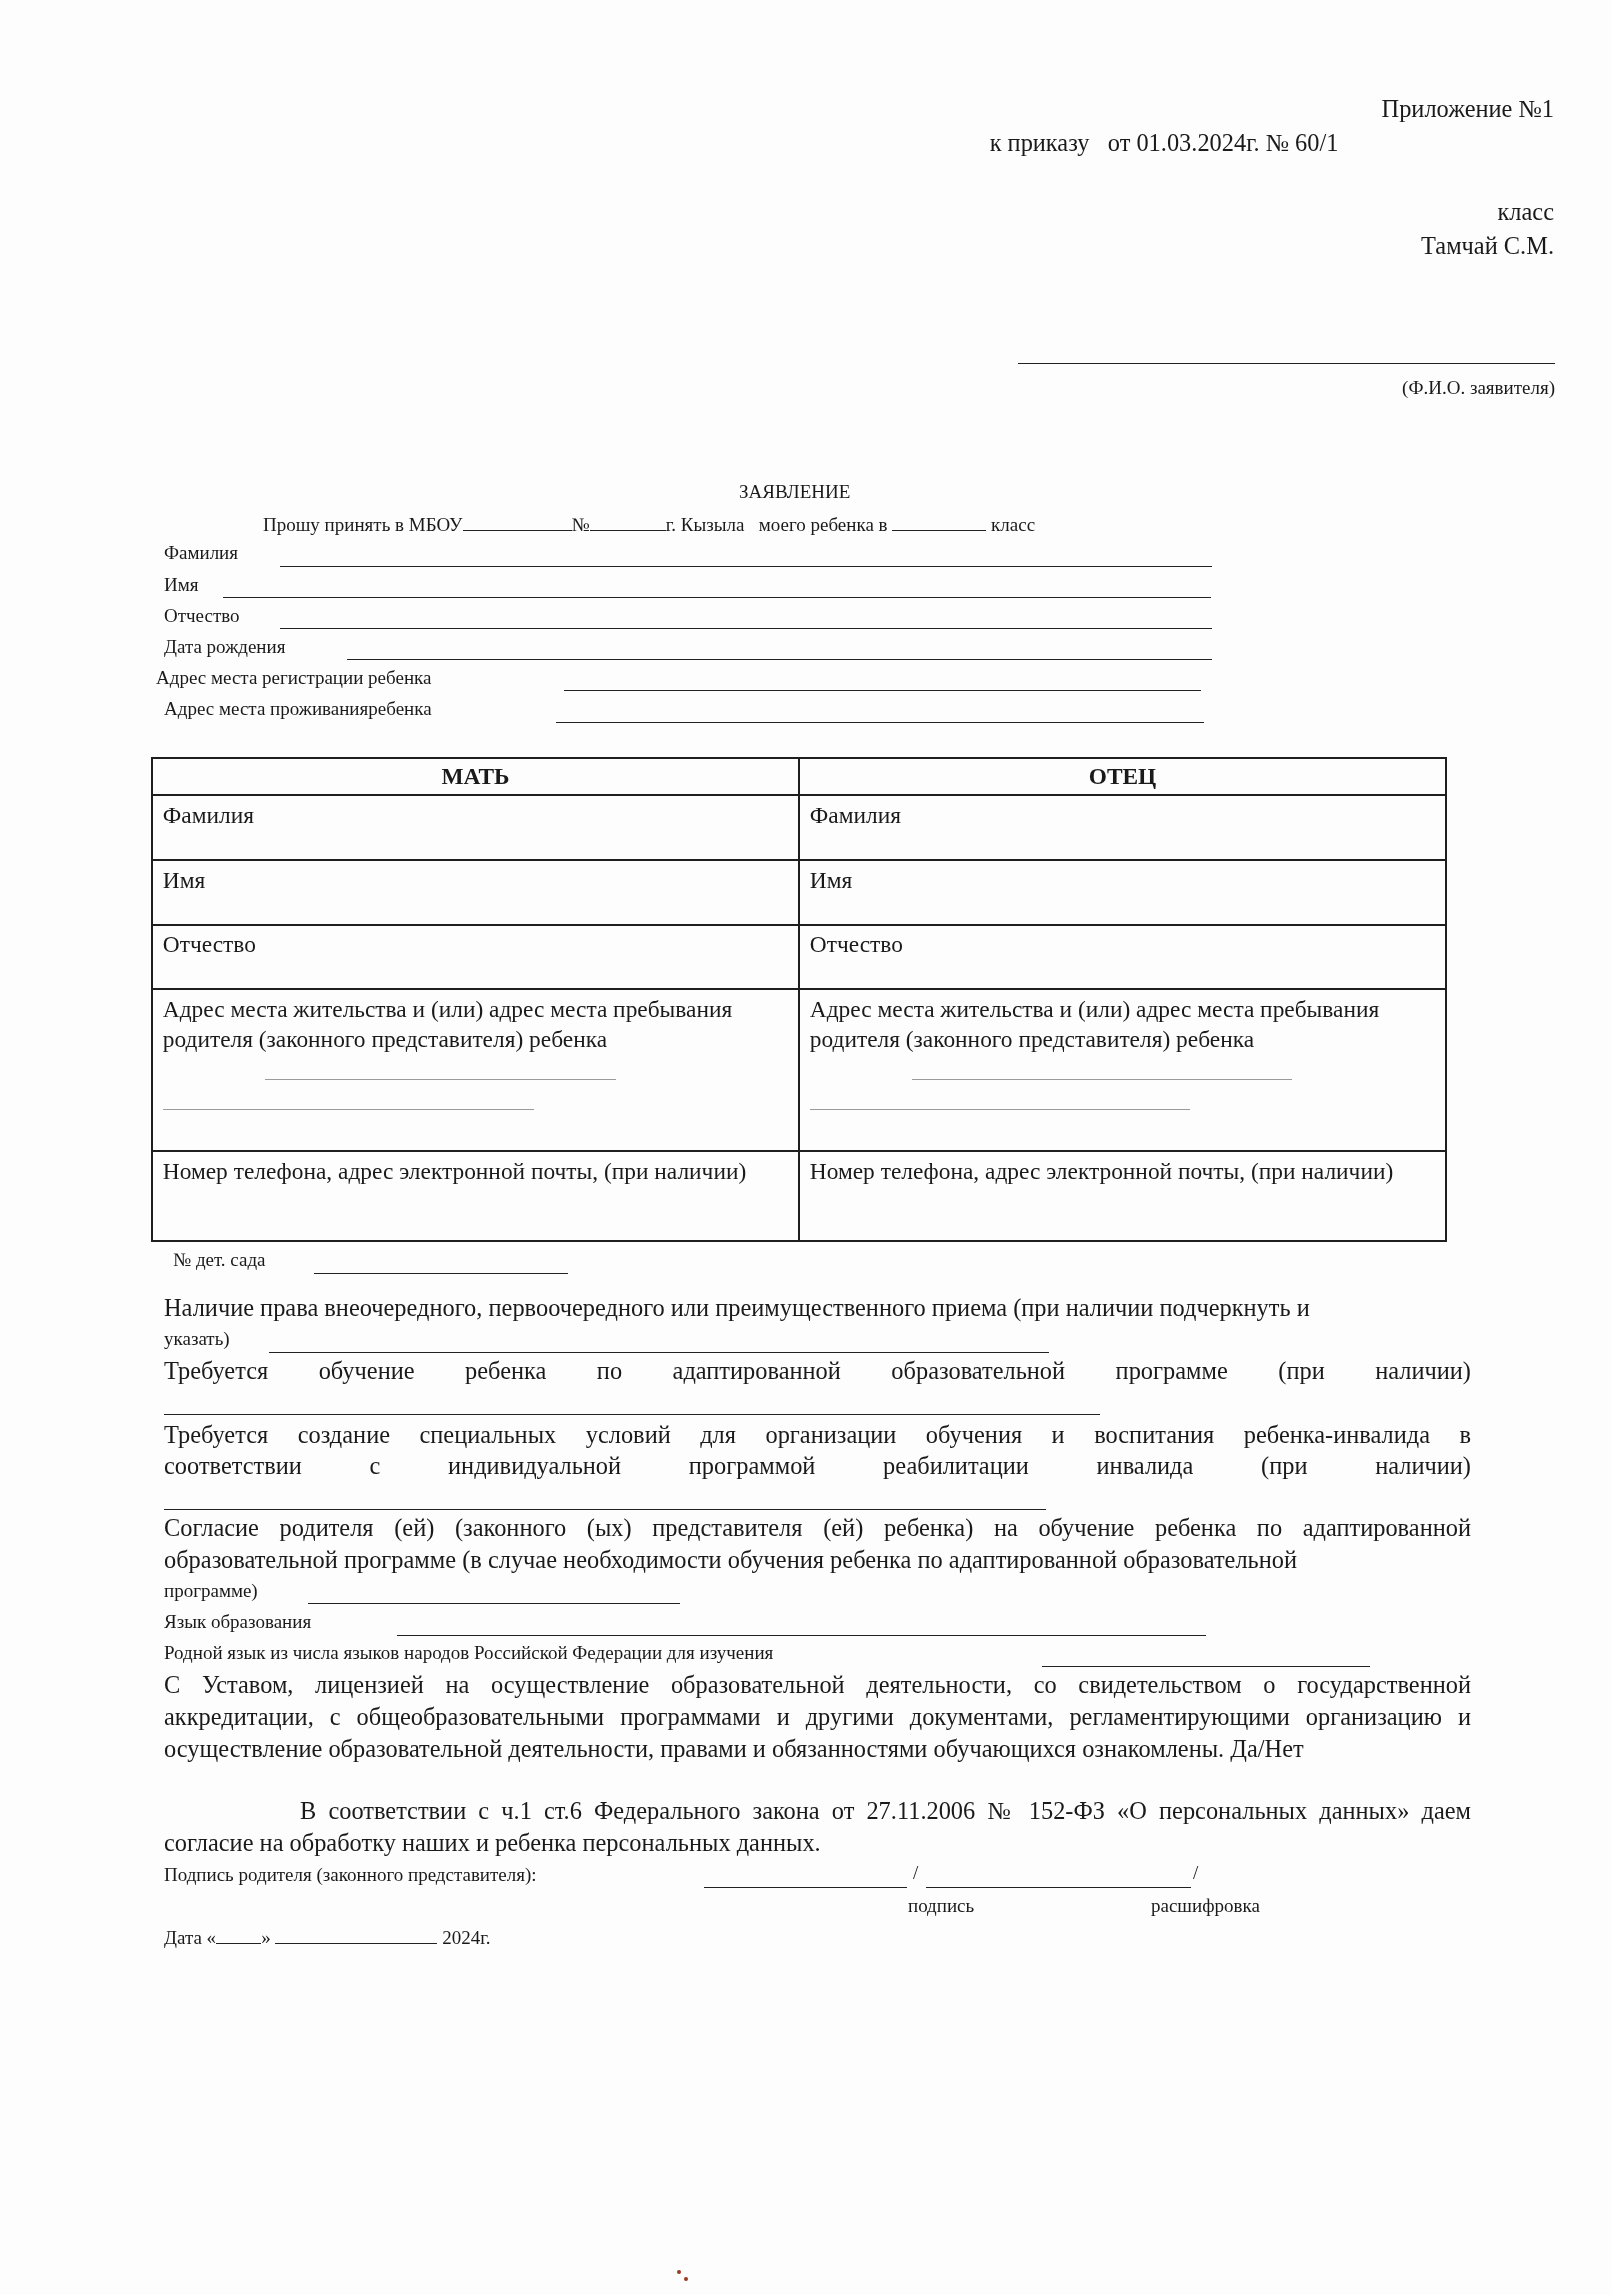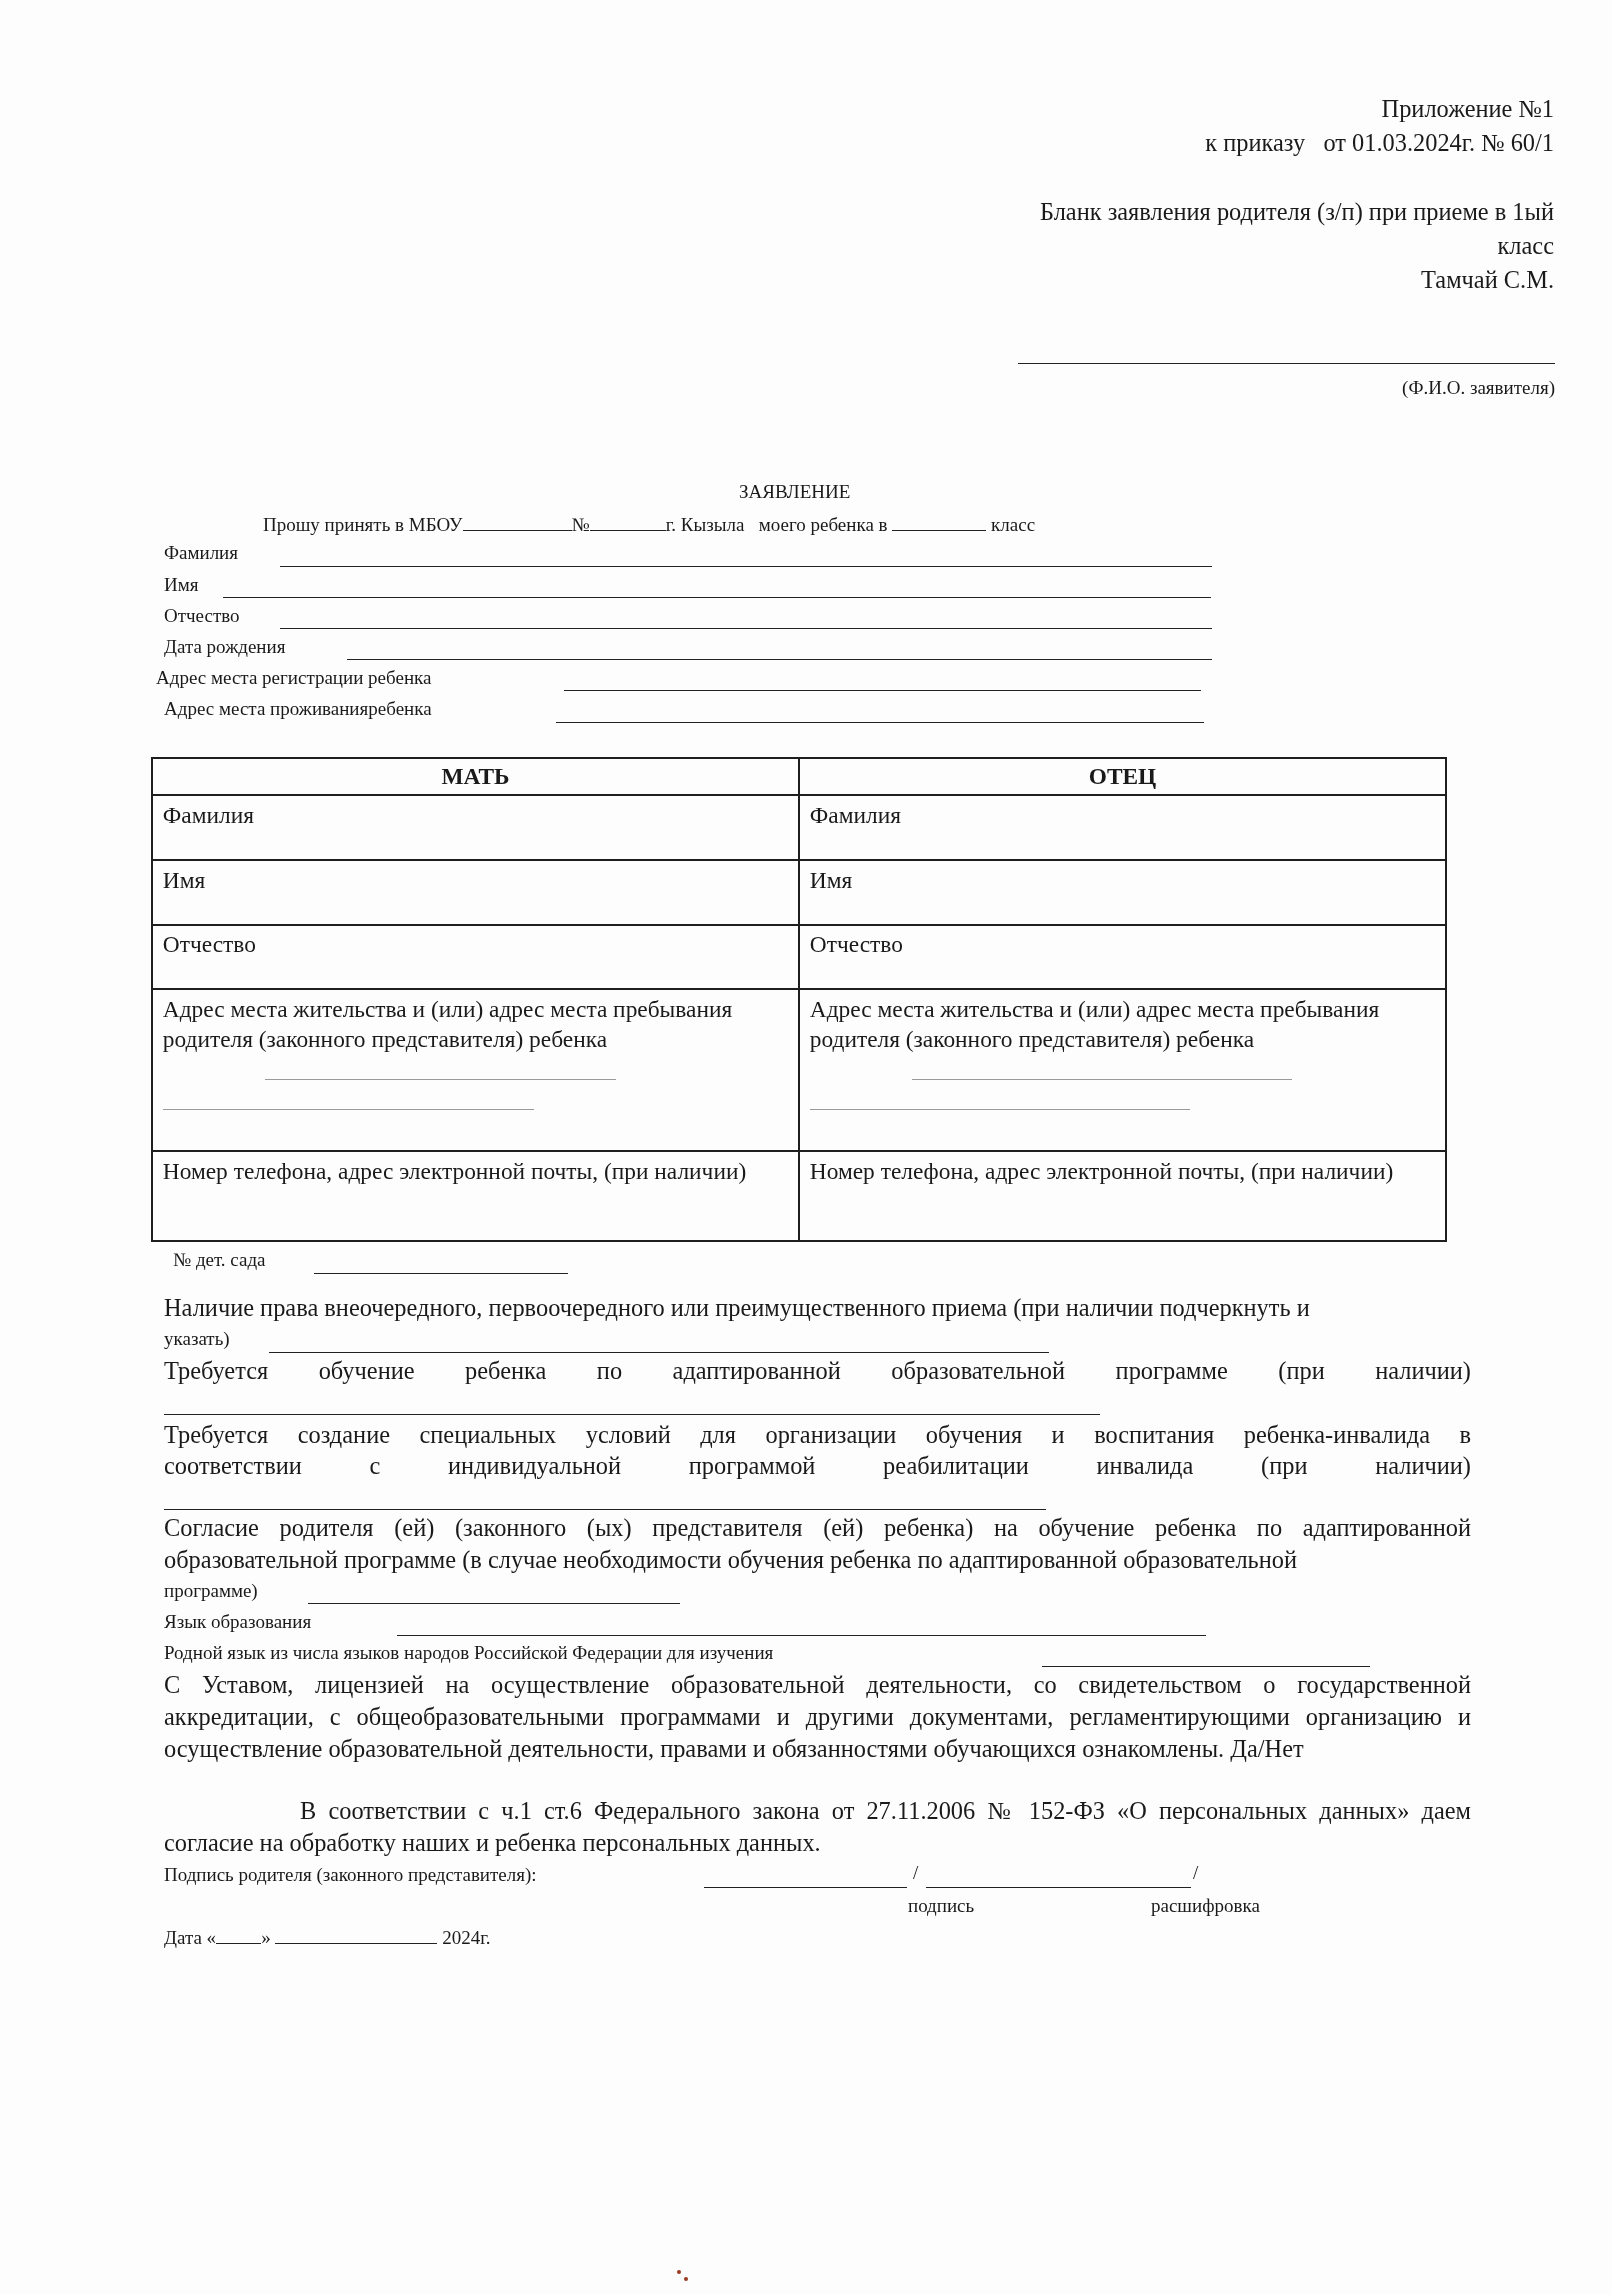--- a/index.html
+++ b/index.html
@@ -35,23 +35,22 @@
 
   .just { position: absolute; left: 164px; width: 1307px; font-size: 24.4px; line-height: 31px; text-align: justify; text-align-last: justify; }
   .para { position: absolute; left: 164px; width: 1307px; font-size: 24.4px; line-height: 32px; text-align: justify; }
   .dot { position: absolute; width: 3.9px; height: 3.9px; border-radius: 50%; background: #9a3a20; }
 </style>
 </head>
 <body>
 
 <div id="hdr">
   <div>Приложение №1</div>
-  <div style="white-space:pre;">к приказу   от 01.03.2024г. № 60/1</div>
+  <div style="white-space:pre;text-align:center;">к приказу   от 01.03.2024г. № 60/1</div>
   <div style="height:35px"></div>
-  <div>Бланк заявления родителя (з/п) при приеме в 1ый</div>
   <div>класс</div>
   <div>Тамчай С.М.</div>
 </div>
 <div class="line" style="left:1018px; top:363px; width:537px;"></div>
 <div class="abs fs right" style="right:57px; top:372px;">(Ф.И.О. заявителя)</div>
 
 <div class="abs fs" style="left:739px; top:476px;">ЗАЯВЛЕНИЕ</div>
 <div class="abs fs" style="left:263px; top:509px;">
   <span>Прошу принять в МБОУ</span><span style="display:inline-block;width:109px;border-bottom:1.5px solid #222;"></span><span>№</span><span style="display:inline-block;width:76px;border-bottom:1.5px solid #222;"></span><span>г. Кызыла</span>&nbsp;&nbsp;&nbsp;<span>моего ребенка в</span>&nbsp;<span style="display:inline-block;width:94px;border-bottom:1.5px solid #222;"></span>&nbsp;<span>класс</span>
 </div>

